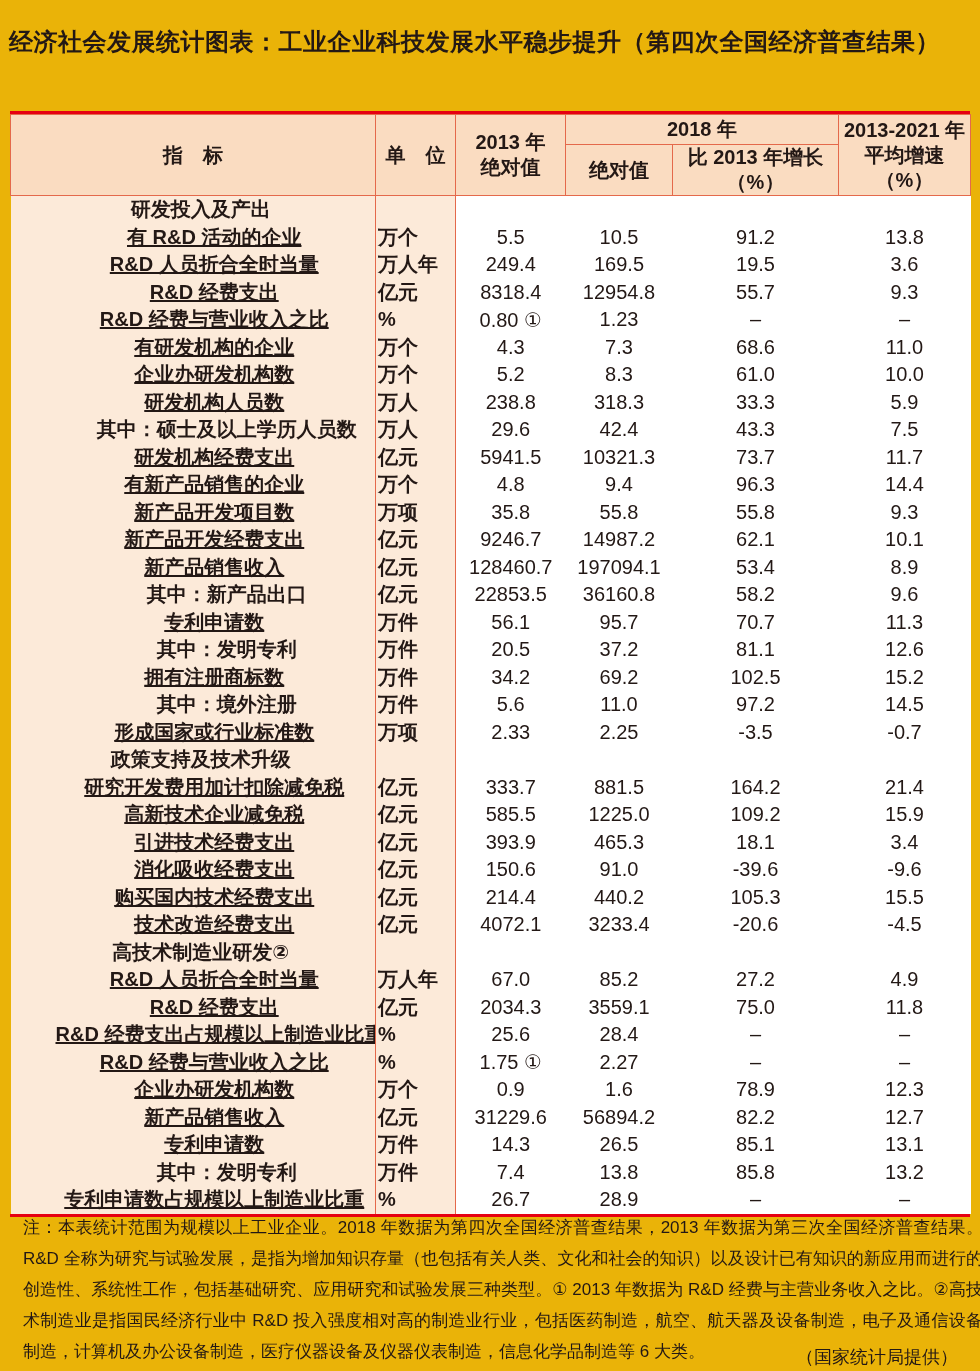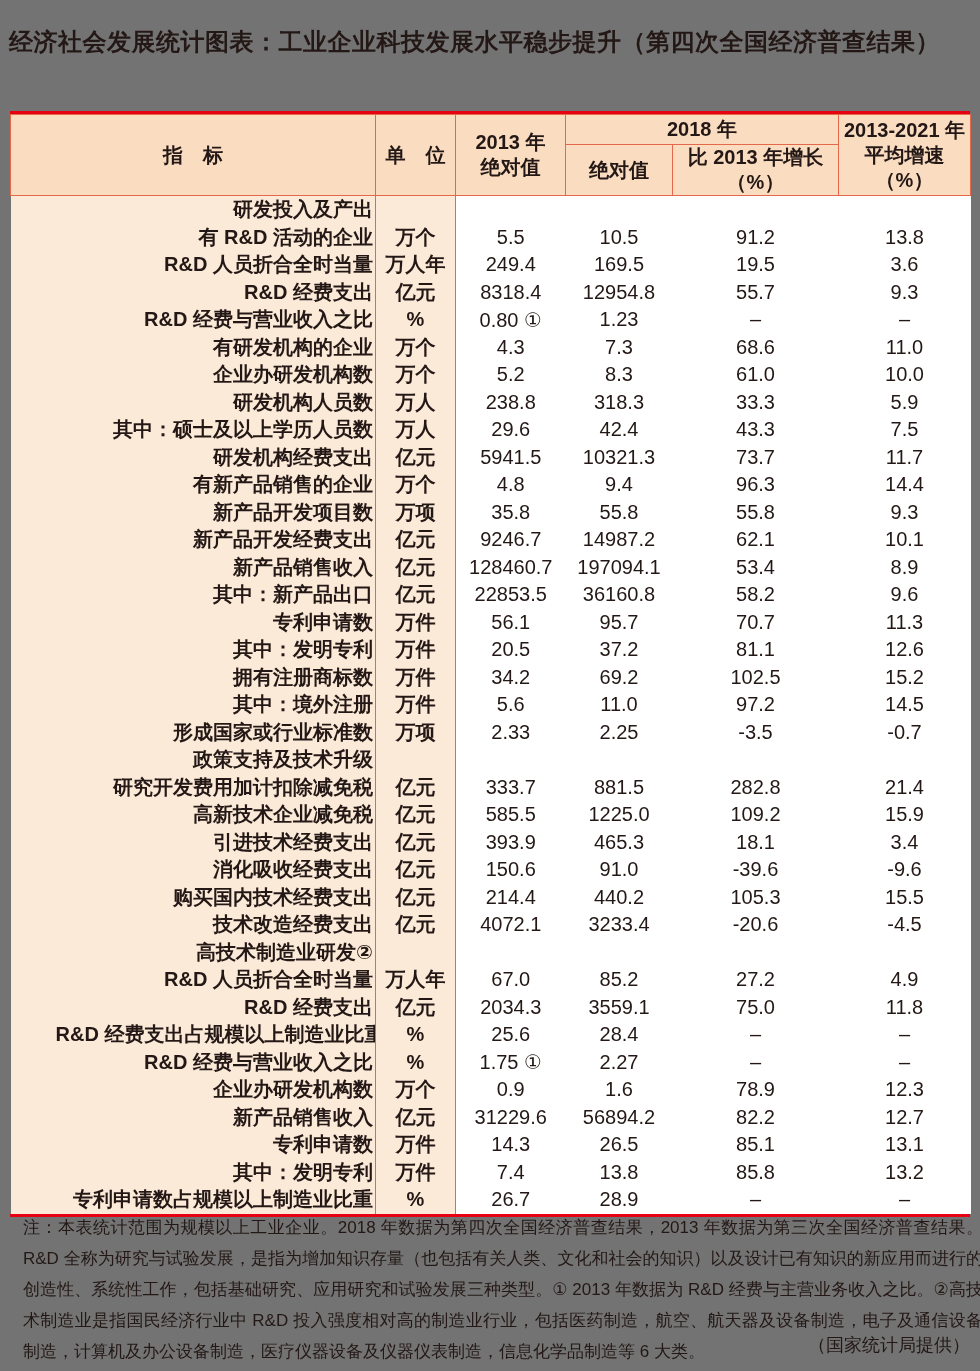--- a/index.html
+++ b/index.html
@@ -1,19 +1,19 @@
 <!DOCTYPE html>
 <html><head>
 <meta charset="utf-8">
 <style>
   html,body{margin:0;padding:0;background:#ffffff;}
   .page{
     position:relative;
     width:980px;height:1371px;
-    background:#737373;
+    background:#eab308;
     color:#231815;
     font-family:"Liberation Sans","DejaVu Sans",sans-serif;
     overflow:hidden;
   }
   .title{
     position:absolute;top:26px;left:9px;right:9px;margin:0;
     font-size:24px;font-weight:bold;letter-spacing:0.5px;
     white-space:nowrap;color:#231815;
   }
   .table-wrap{
@@ -32,37 +32,37 @@
     border:1px solid #e4694b;
     font-weight:bold;text-align:center;vertical-align:middle;
     height:29px;padding:0;line-height:1.25;
   }
   tbody td{
     height:27.5px;padding:0 2px;vertical-align:middle;
     white-space:nowrap;overflow:hidden;
   }
   td.cell-label{
     background:#fcead9;border-right:1px solid #e4694b;
-    font-weight:bold;text-align:right;
+    font-weight:bold;text-align:center;
   }
   td.cell-unit{
     background:#fcead9;border-right:1px solid #e4694b;
-    font-weight:bold;text-align:center;
+    font-weight:bold;text-align:left;
   }
   td.cell-num{background:#ffffff;text-align:center;font-weight:normal;}
   .indent-0{padding-left:18px;}
-  .indent-1{padding-left:45px;}
+  .indent-1{padding-left:45px;text-decoration:underline;}
   .indent-2{padding-left:70px;}
   .note{
     position:absolute;top:1199px;left:10px;width:960px;margin:13px;
     font-size:17px;line-height:31px;text-align:justify;
     color:#231815;
   }
   .provider{
-    position:absolute;top:1333px;right:10px;margin:0;
+    position:absolute;top:1333px;right:10px;margin:12px;
     font-size:18px;color:#231815;
   }
 </style>
 </head>
 <body>
 
 <div class="page">
 
   <h1 class="title">经济社会发展统计图表：工业企业科技发展水平稳步提升（第四次全国经济普查结果）</h1>
 
@@ -262,21 +262,21 @@
     <td class="cell-num"></td>
     <td class="cell-num"></td>
     <td class="cell-num"></td>
     <td class="cell-num"></td>
   </tr>
           <tr>
     <td class="cell-label indent-1">研究开发费用加计扣除减免税</td>
     <td class="cell-unit">亿元</td>
     <td class="cell-num">333.7</td>
     <td class="cell-num">881.5</td>
-    <td class="cell-num">282.8</td>
+    <td class="cell-num">164.2</td>
     <td class="cell-num">21.4</td>
   </tr>
           <tr>
     <td class="cell-label indent-1">高新技术企业减免税</td>
     <td class="cell-unit">亿元</td>
     <td class="cell-num">585.5</td>
     <td class="cell-num">1225.0</td>
     <td class="cell-num">109.2</td>
     <td class="cell-num">15.9</td>
   </tr>

